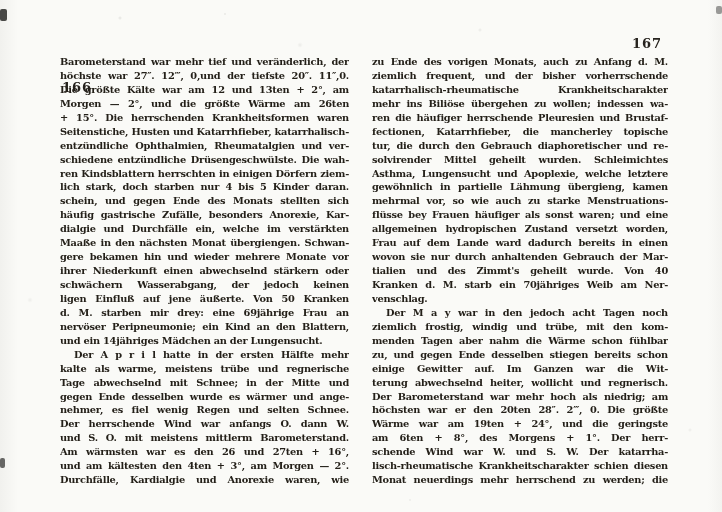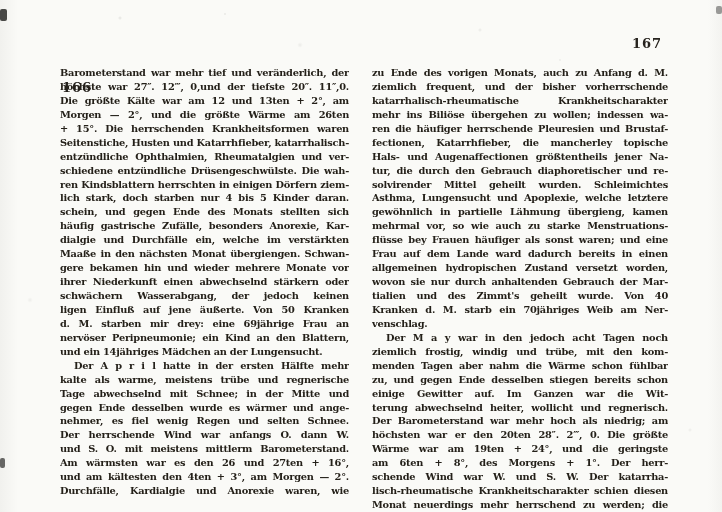--- a/index.html
+++ b/index.html
@@ -20,21 +20,21 @@
       linear-gradient(to left, rgba(160,160,155,.08) 0, rgba(160,160,155,0) 14px);
     font-family:"DejaVu Serif", serif;
     color:#201d19;
   }
   .pagenum{
     position:absolute;top:36px;font-size:13px;font-weight:700;
     letter-spacing:1px;color:#26221d;
   }
   #pn-left{left:62px;margin-top:44px;}
   #pn-right{left:630px;width:34px;text-align:center;}
-  .textcol{position:absolute;top:66px;}
+  .textcol{position:absolute;top:55px;}
   #col-left{left:60px;width:289px;}
   #col-right{left:372px;width:296px;}
   .tline{
     height:13.95px;line-height:13.95px;overflow:hidden;
     font-size:9.8px;font-weight:700;letter-spacing:-0.25px;
     text-align:justify;text-align-last:justify;
     color:#242019;white-space:normal;
   }
   .tline.nj{text-align-last:left;}
   .tline.ind{text-indent:14px;}
@@ -87,29 +87,28 @@
     <div class="tline">und am kältesten den 4ten + 3°, am Morgen — 2°.</div>
     <div class="tline">Durchfälle, Kardialgie und Anorexie waren, wie</div>
   </div>
 <div class="textcol" id="col-right">
     <div class="tline">zu Ende des vorigen Monats, auch zu Anfang d. M.</div>
     <div class="tline">ziemlich frequent, und der bisher vorherrschende</div>
     <div class="tline">katarrhalisch-rheumatische Krankheitscharakter schien</div>
     <div class="tline">mehr ins Biliöse übergehen zu wollen;  indessen wa-</div>
     <div class="tline">ren die häufiger herrschende Pleuresien und Brustaf-</div>
     <div class="tline">fectionen, Katarrhfieber, die mancherley topische</div>
-    <div class="tline">Hals- und Augenaffectionen größtentheils jener Na-</div>
     <div class="tline">tur, die durch den Gebrauch diaphoretischer und re-</div>
     <div class="tline">solvirender Mittel geheilt wurden.  Schleimichtes</div>
     <div class="tline">Asthma, Lungensucht und Apoplexie, welche letztere</div>
     <div class="tline">gewöhnlich in partielle Lähmung übergieng, kamen</div>
     <div class="tline">mehrmal vor, so wie auch zu starke Menstruations-</div>
     <div class="tline">flüsse bey Frauen häufiger als sonst waren; und eine</div>
+    <div class="tline">allgemeinen hydropischen Zustand versetzt worden,</div>
     <div class="tline">Frau auf dem Lande ward dadurch bereits in einen</div>
-    <div class="tline">allgemeinen hydropischen Zustand versetzt worden,</div>
     <div class="tline">wovon sie nur durch anhaltenden Gebrauch der Mar-</div>
     <div class="tline">tialien und des Zimmt's geheilt wurde.  Von 40</div>
     <div class="tline">Kranken d. M. starb ein 70jähriges Weib am Ner-</div>
     <div class="tline nj">venschlag.</div>
     <div class="tline ind">Der M a y war in den jedoch acht Tagen noch</div>
     <div class="tline">ziemlich frostig, windig und trübe, mit den kom-</div>
     <div class="tline">menden Tagen aber nahm die Wärme schon fühlbar</div>
     <div class="tline">zu, und gegen Ende desselben stiegen bereits schon</div>
     <div class="tline">einige Gewitter auf.  Im Ganzen war die Wit-</div>
     <div class="tline">terung abwechselnd heiter, wollicht und regnerisch.</div>

